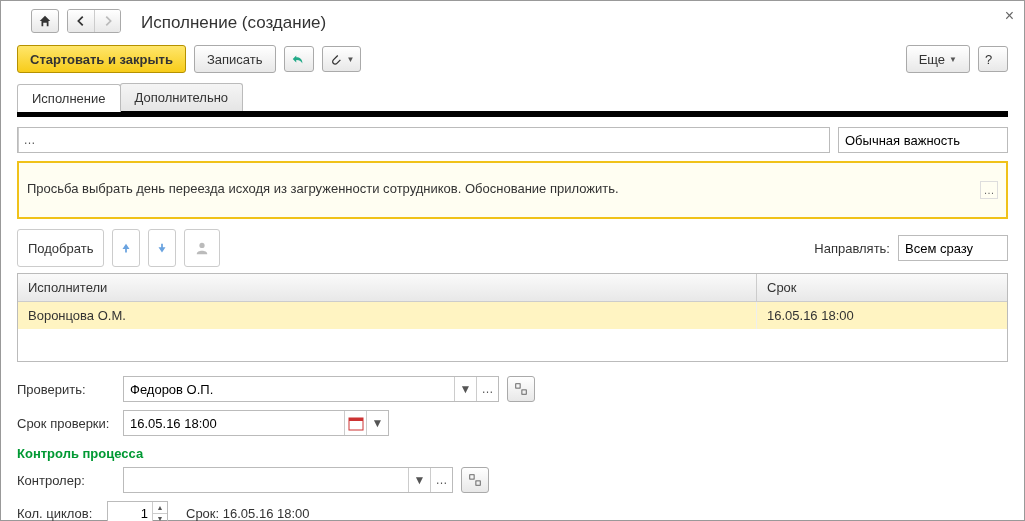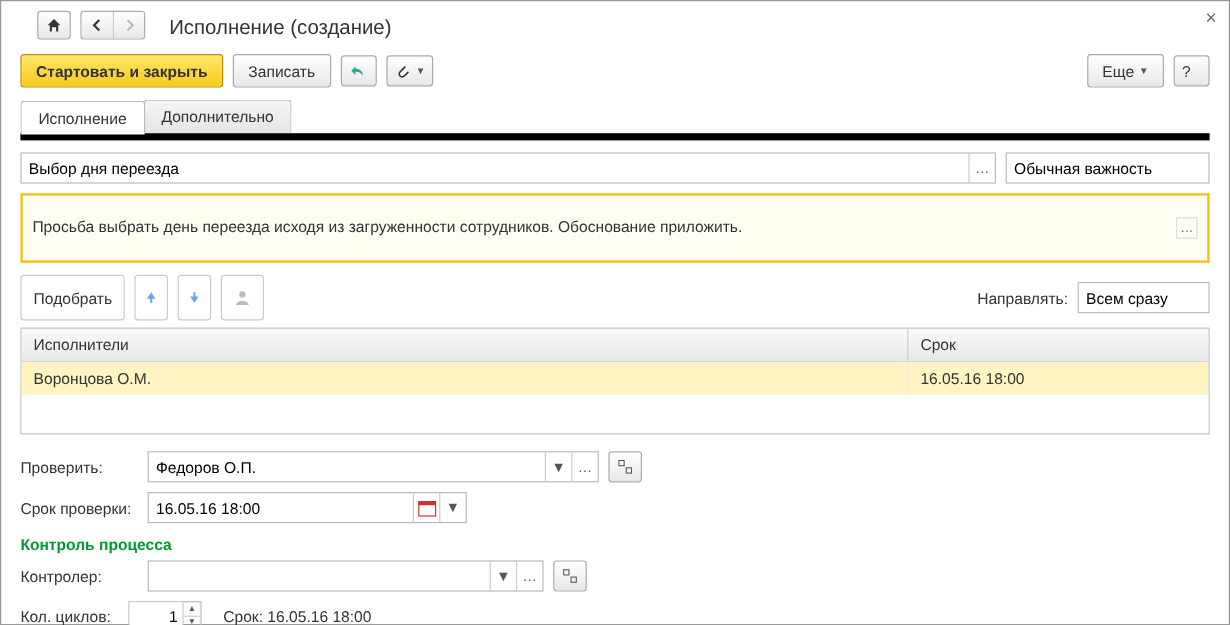--- a/index.html
+++ b/index.html
@@ -111,21 +111,20 @@
     <div class="btn btn-small">?</div>
   </div>
 
   <div class="tabs">
     <div class="tab active">Исполнение</div>
     <div class="tab">Дополнительно</div>
   </div>
 
   <div class="row">
     <div class="input-combo" style="flex:1">
-      <input value="Выбор дня переезда" style="">
       <div class="adorn">…</div>
     </div>
     <div class="input-combo" style="width:170px">
       <input readonly="" value="Обычная важность" style="">
 
     </div>
   </div>
 
   <div class="desc-box" style="margin-bottom:10px;">
     <div class="text">Просьба выбрать день переезда исходя из загруженности сотрудников. Обоснование приложить.</div>

